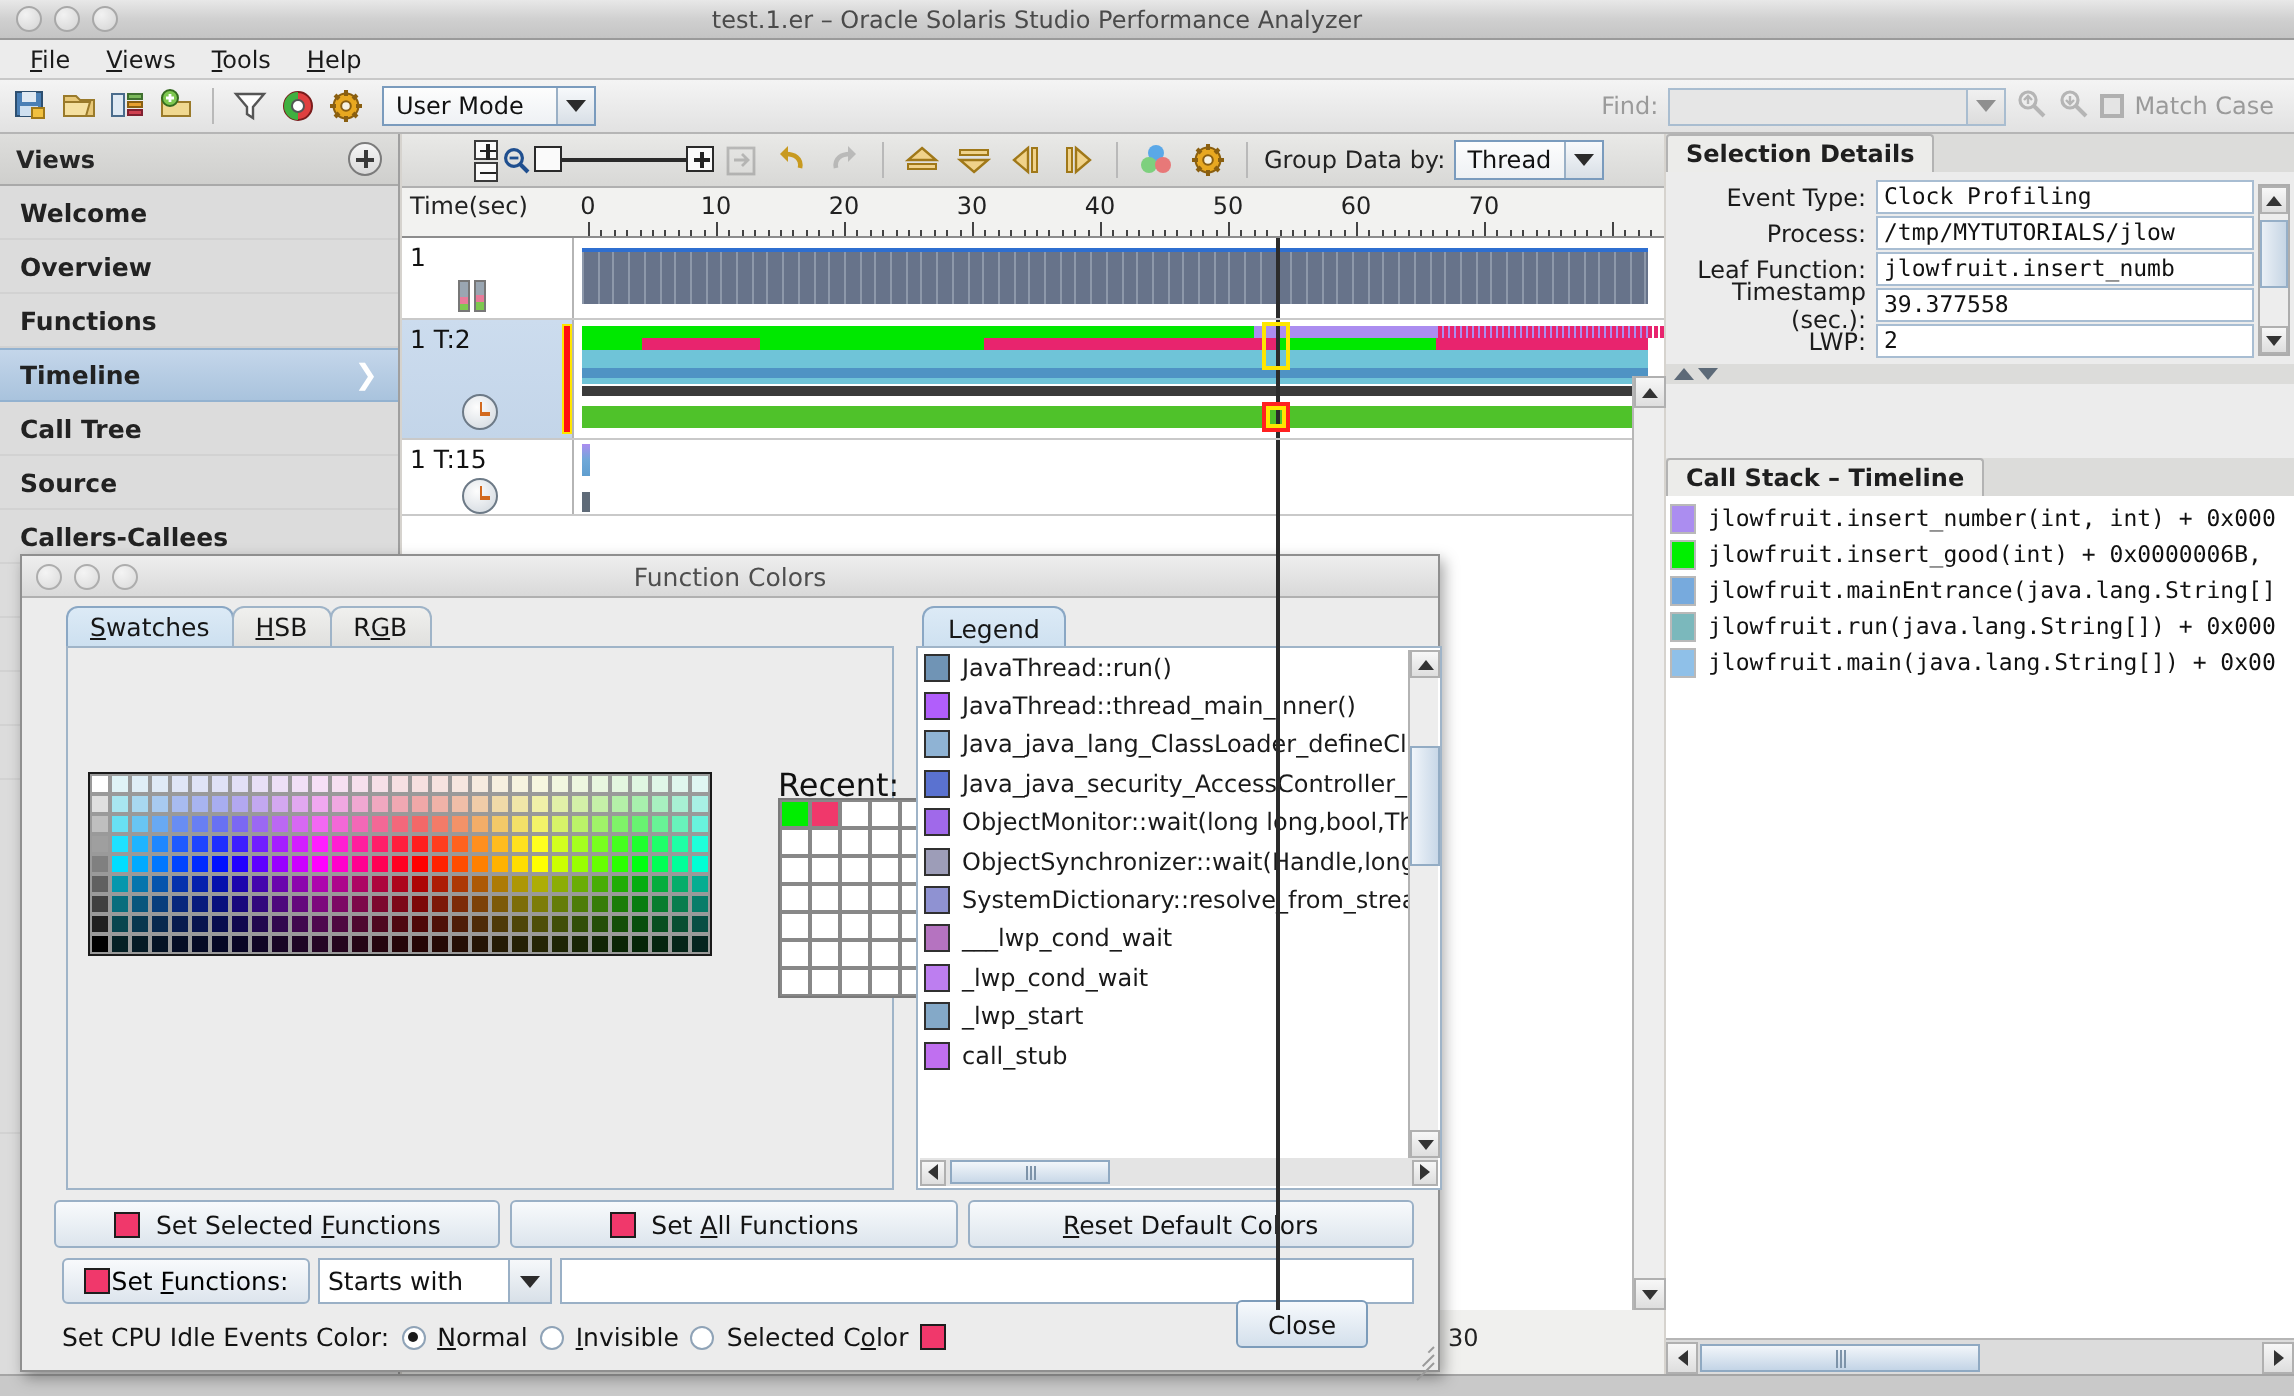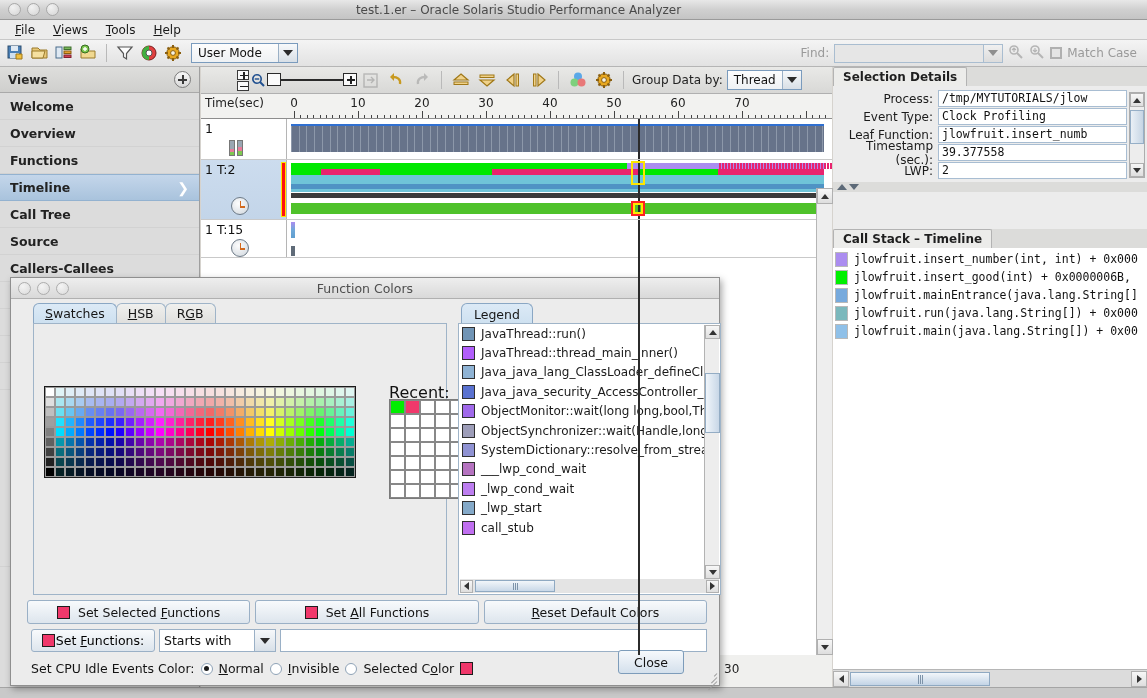--- a/index.html
+++ b/index.html
@@ -825,26 +825,26 @@
     </div>
 
   </div>
 
   <div class="right-panel">
     <div class="panel-tabbar">
       <div class="panel-tab">Selection Details</div>
     </div>
     <div class="sel-details">
       <div class="sd-row">
+        <div class="sd-label">Event Type:</div>
+        <div class="sd-value">Clock Profiling</div>
+      </div>
+      <div class="sd-row">
         <div class="sd-label">Process:</div>
         <div class="sd-value">/tmp/MYTUTORIALS/jlow</div>
-      </div>
-      <div class="sd-row">
-        <div class="sd-label">Event Type:</div>
-        <div class="sd-value">Clock Profiling</div>
       </div>
       <div class="sd-row">
         <div class="sd-label">Leaf Function:</div>
         <div class="sd-value">jlowfruit.insert_numb</div>
       </div>
       <div class="sd-row">
         <div class="sd-label">Timestamp (sec.):</div>
         <div class="sd-value">39.377558</div>
       </div>
       <div class="sd-row">

